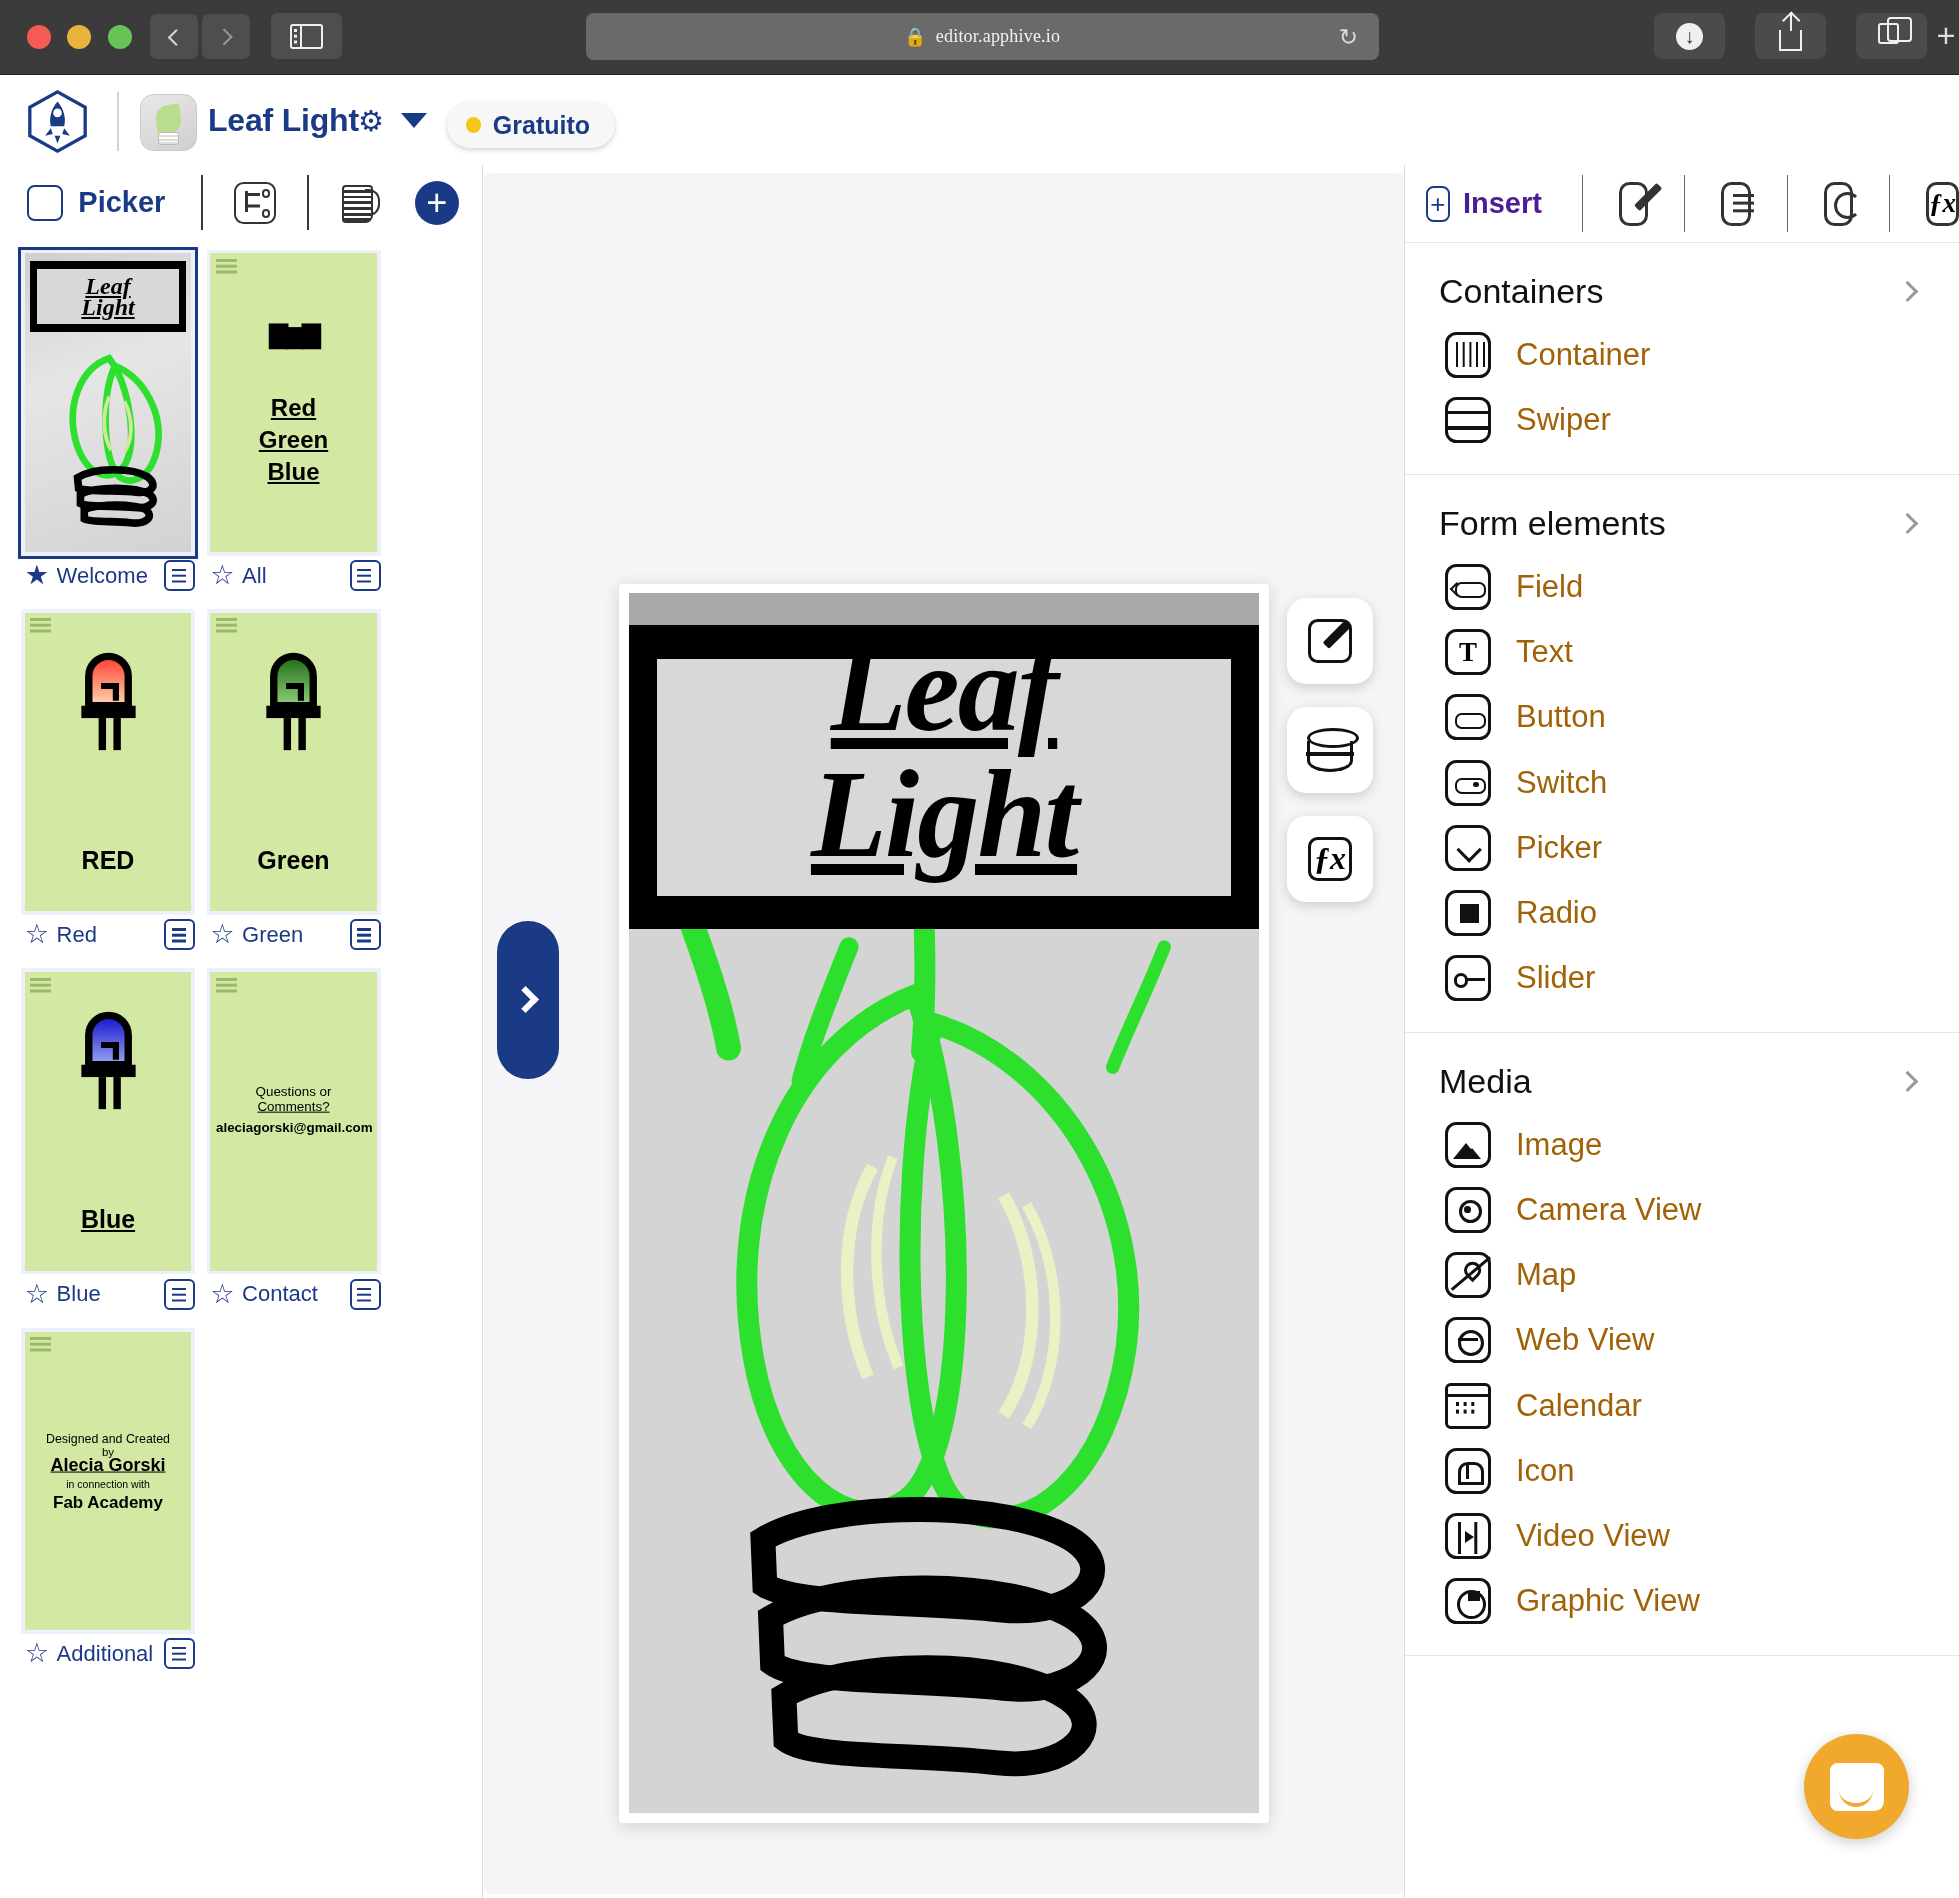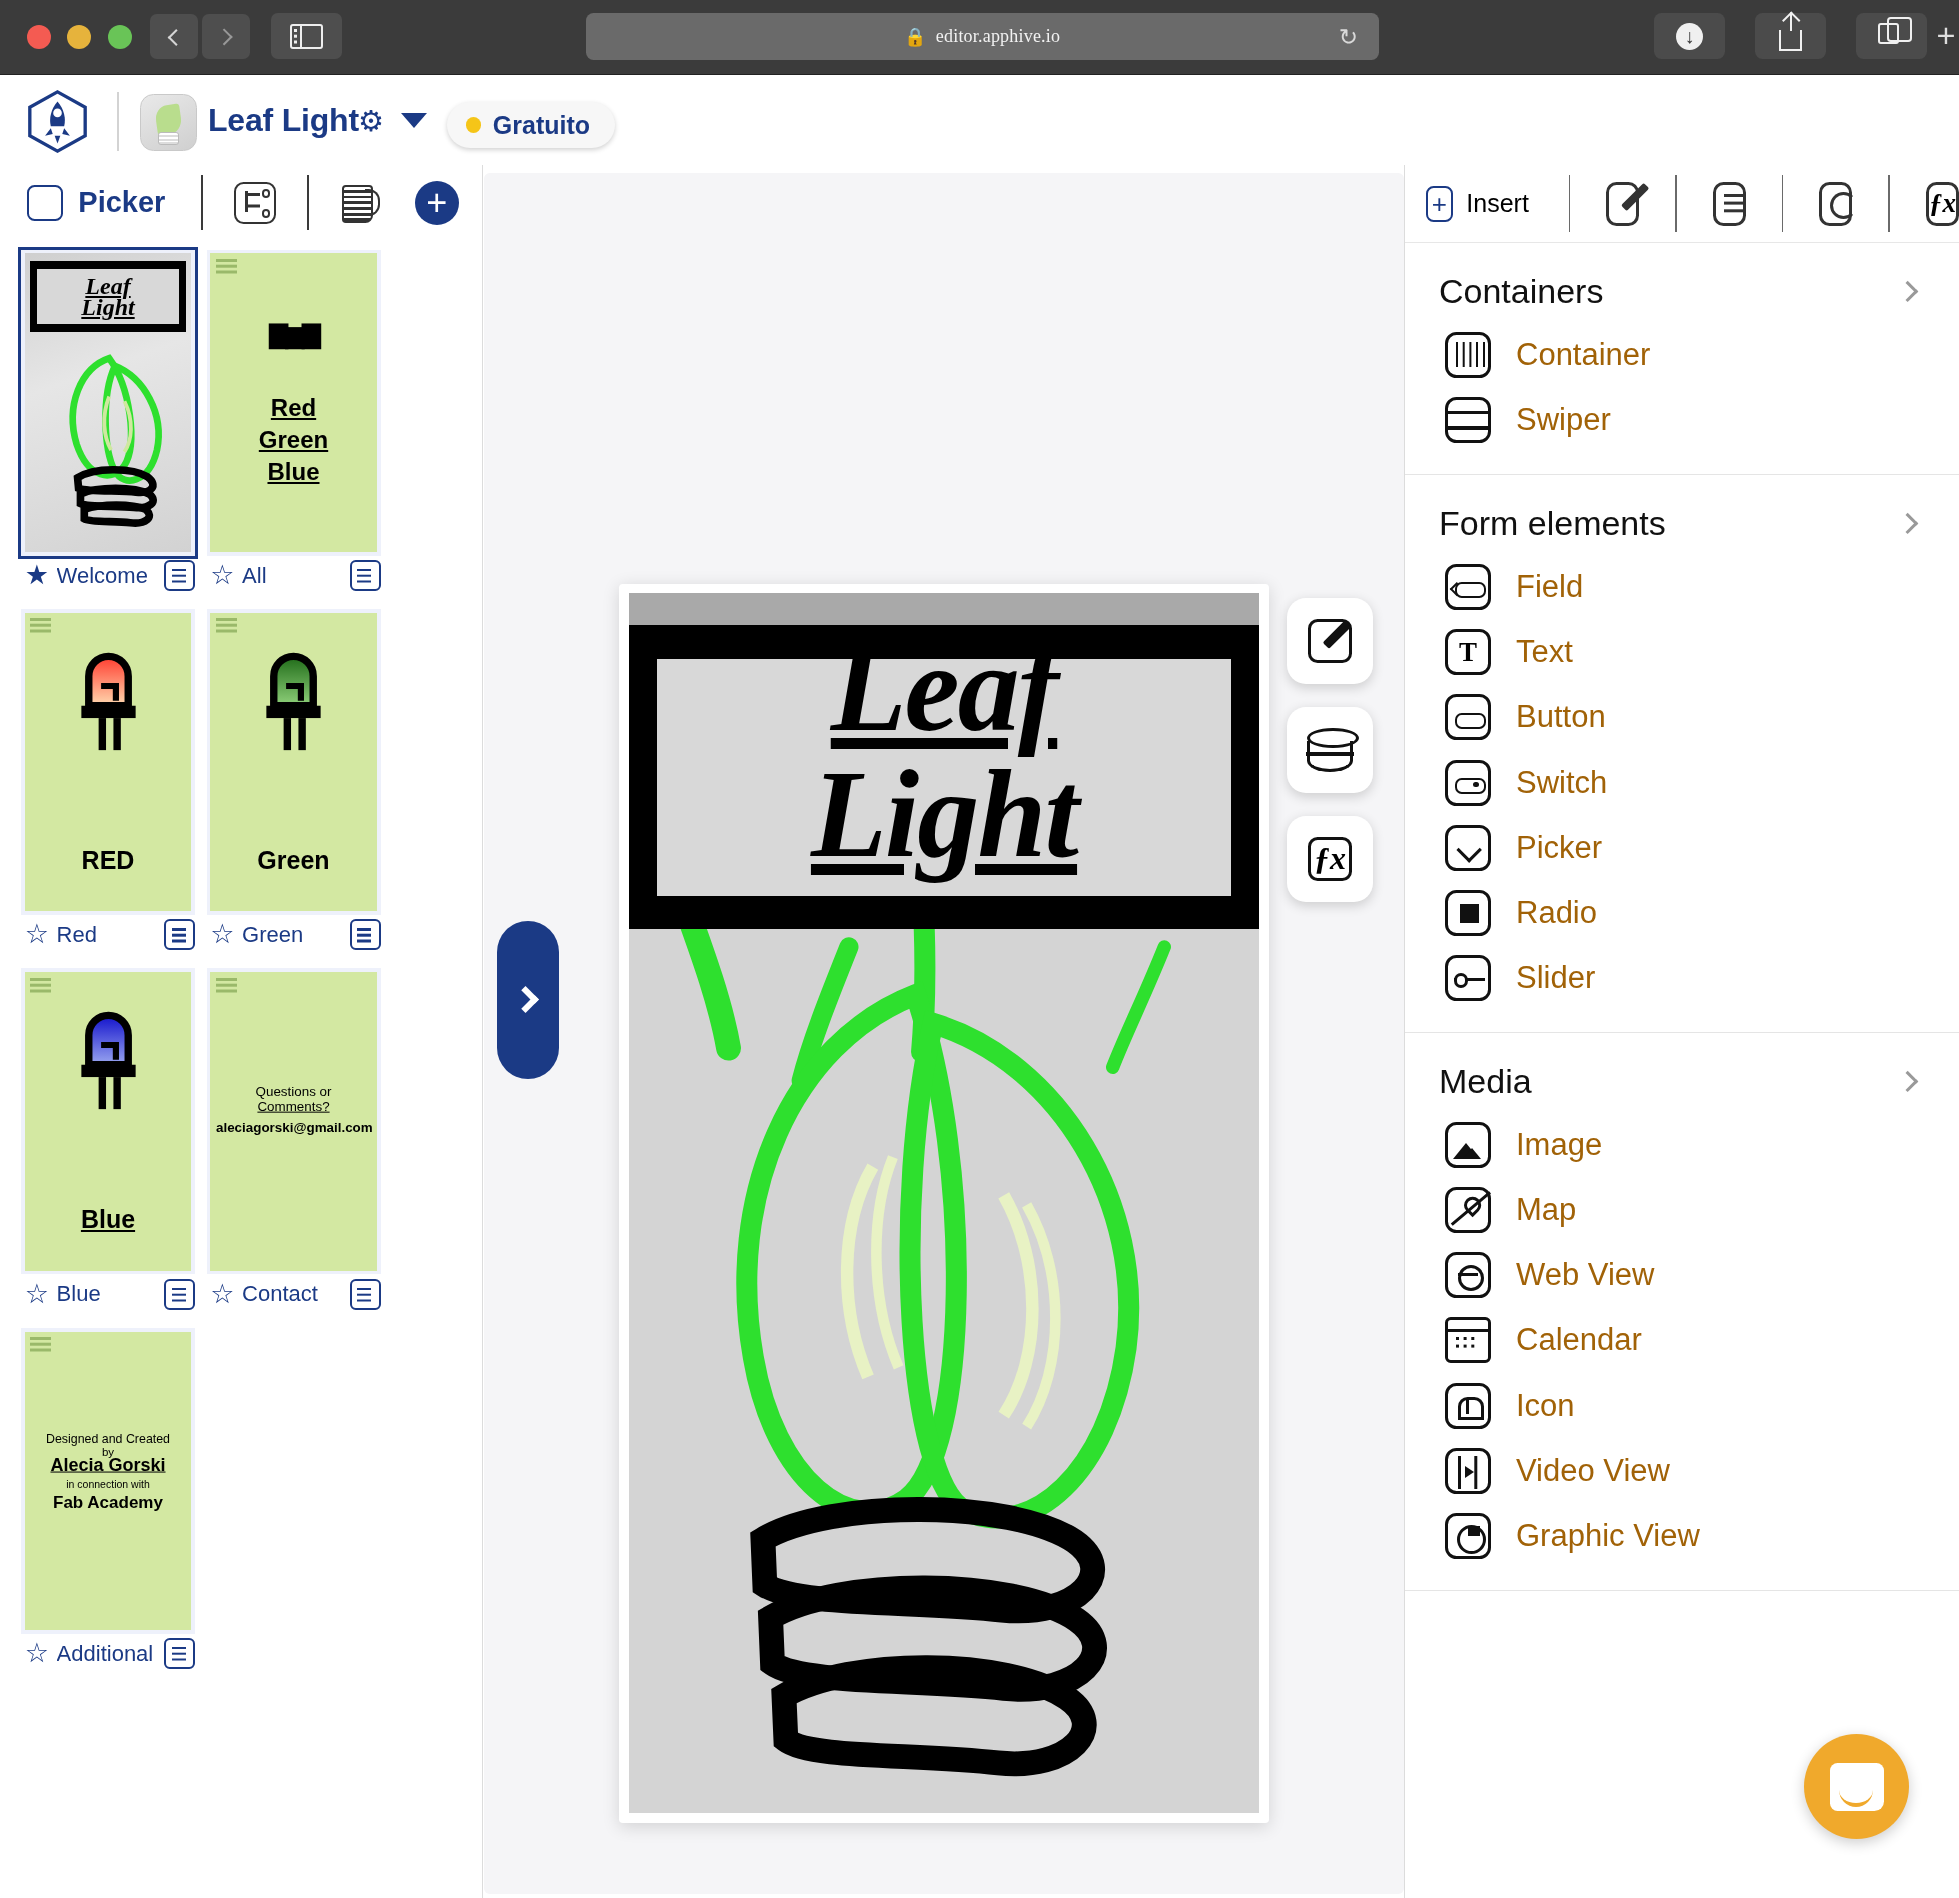--- a/index.html
+++ b/index.html
@@ -245,21 +245,21 @@
   #expand-chevron { width:19px;height:19px;border-top:6.7px solid #fff;border-right:6.7px solid #fff; transform:rotate(45deg); margin-left:-5.7px;}
 
   
   #right-panel {
     position:absolute; left:1404px; top:165px; width:555px; height:1733px;
     background:#fff; border-left:1px solid #dcdcdc;
   }
   #insert-toolbar { height:78px; display:flex; align-items:center; padding-left:21px; border-bottom:1px solid #e7e7e7;}
   #insert-plus { width:36px;height:36px;border:2.9px solid #1b3a85;border-radius:7.6px;
                  display:flex;align-items:center;justify-content:center;color:#1b3a85;font-size:26px;line-height:1;}
-  #insert-label { color:#000000; font-size:25px; font-weight:400; margin-left:13.4px; }
+  #insert-label { color:#4c1d95; font-size:29px; font-weight:700; margin-left:13.4px; }
   .rp-div { width:1.9px;height:57px;background:#6a6a6a; }
   .rp-icon { width:44px;height:44px;border:3.3px solid #333;border-radius:10.5px; position:relative;}
   #rp-edit:after { content:""; position:absolute; left:9.6px;top:8.6px;width:32px;height:7.6px;background:#333;
                    transform:rotate(-45deg); border-radius:1.9px;}
   #rp-list:before { content:""; position:absolute; left:8.6px;top:9.6px;width:21px;height:3.3px;background:#333;
                     box-shadow:0 7.6px 0 #333, 0 15.3px 0 #333;}
   #rp-sync:before { content:""; position:absolute; left:7.6px;top:7.6px;width:21px;height:21px;
                     border:3.3px solid #333;border-radius:50%; border-right-color:transparent;}
   #rp-fx { font-family:"Liberation Serif",serif; font-style:italic; font-size:27px; font-weight:700;
            display:flex;align-items:center;justify-content:center;}
@@ -721,20 +721,24 @@
 
   <div class="rp-section-head">
     <span class="rp-section-title">Media</span>
     <span class="rp-chevron"></span>
   </div>
   <div class="rp-item">
     <span class="rp-item-icon ci-image"></span>
     <span class="rp-item-label">Image</span>
   </div>
   <div class="rp-item">
+    <span class="rp-item-icon ci-camera"></span>
+    <span class="rp-item-label">Camera View</span>
+  </div>
+  <div class="rp-item">
     <span class="rp-item-icon ci-map"></span>
     <span class="rp-item-label">Map</span>
   </div>
   <div class="rp-item">
     <span class="rp-item-icon ci-web"></span>
     <span class="rp-item-label">Web View</span>
   </div>
   <div class="rp-item">
     <span class="rp-item-icon ci-cal"></span>
     <span class="rp-item-label">Calendar</span>

